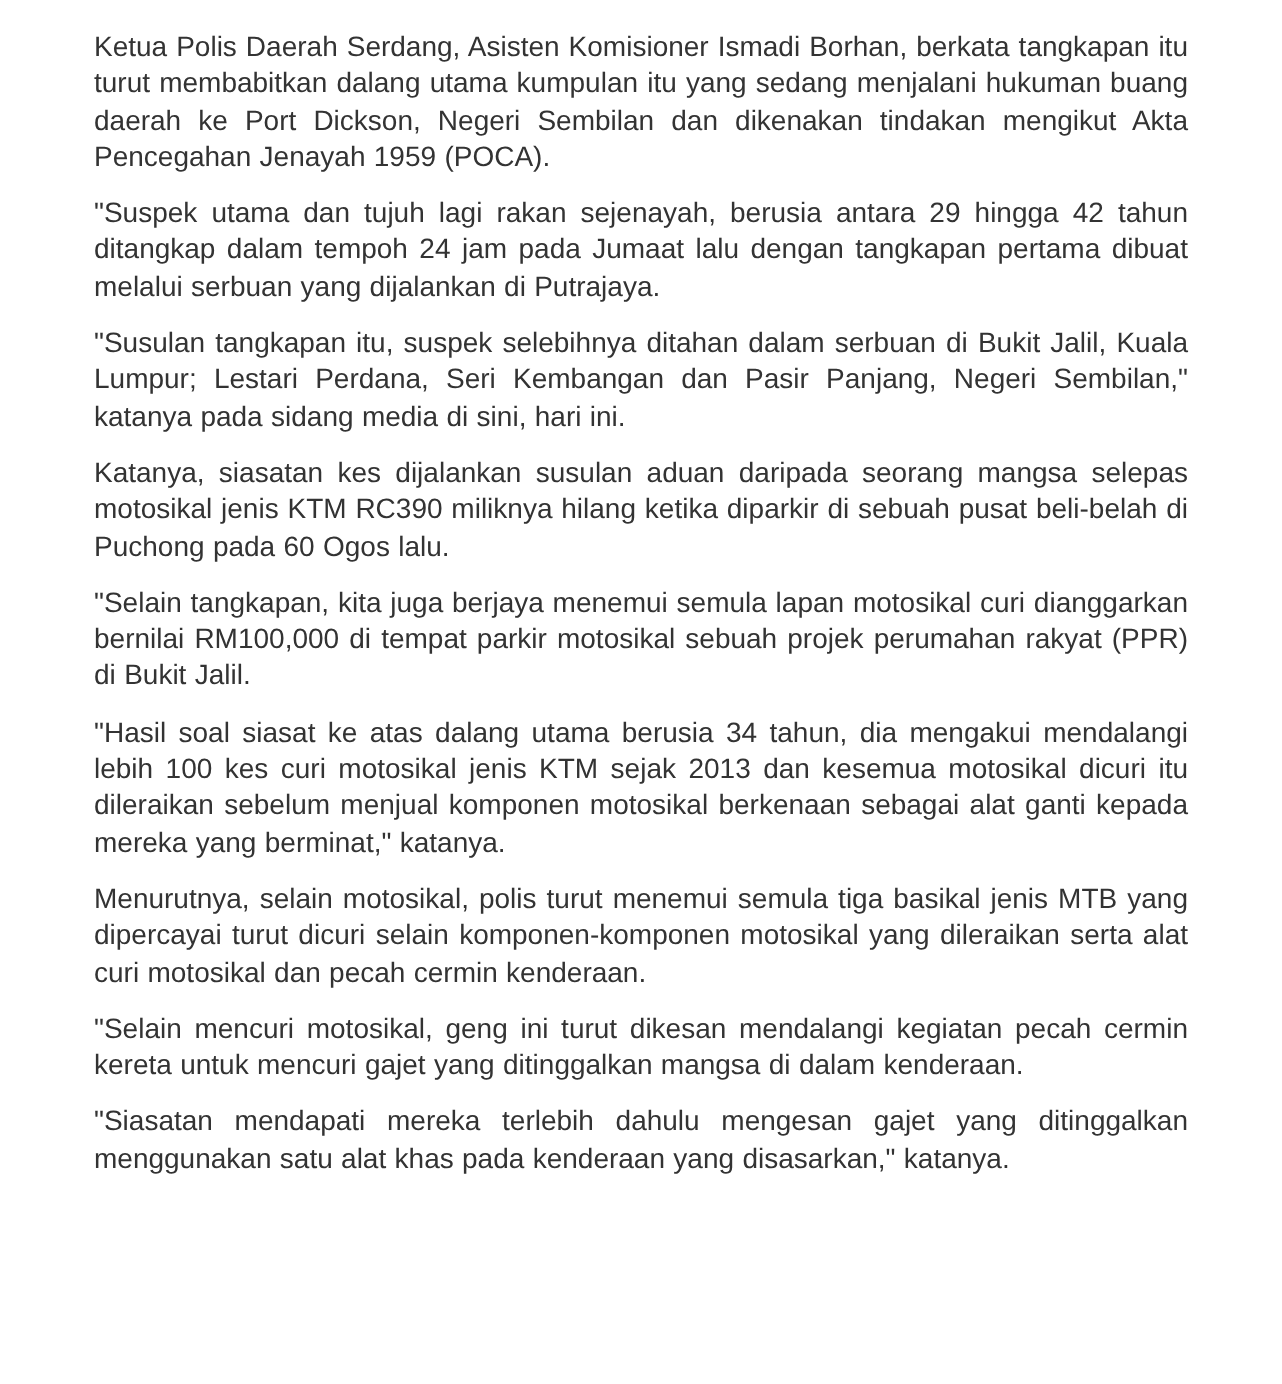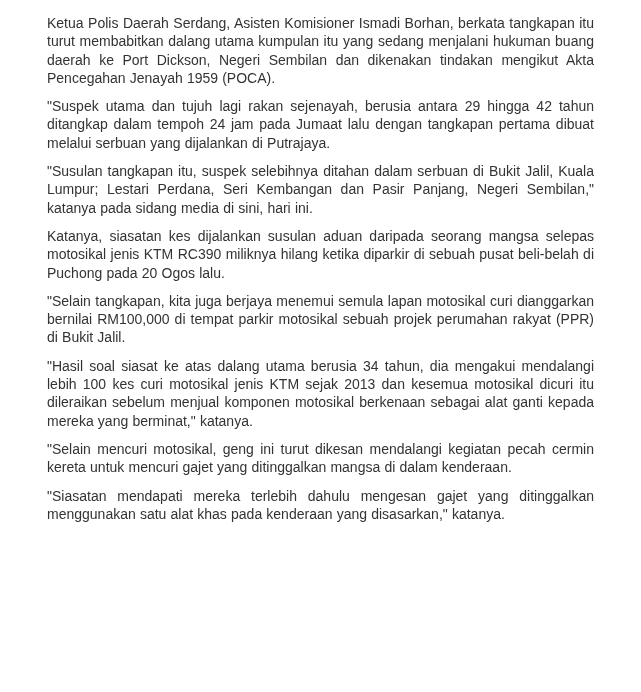--- a/index.html
+++ b/index.html
@@ -31,18 +31,19 @@
     margin-bottom: 0;
   }
 </style>
 </head>
 <body>
 
 <div class="article">
   <p>Ketua Polis Daerah Serdang, Asisten Komisioner Ismadi Borhan, berkata tangkapan itu turut membabitkan dalang utama kumpulan itu yang sedang menjalani hukuman buang daerah ke Port Dickson, Negeri Sembilan dan dikenakan tindakan mengikut Akta Pencegahan Jenayah 1959 (POCA).</p>
   <p>"Suspek utama dan tujuh lagi rakan sejenayah, berusia antara 29 hingga 42 tahun ditangkap dalam tempoh 24 jam pada Jumaat lalu dengan tangkapan pertama dibuat melalui serbuan yang dijalankan di Putrajaya.</p>
   <p>"Susulan tangkapan itu, suspek selebihnya ditahan dalam serbuan di Bukit Jalil, Kuala Lumpur; Lestari Perdana, Seri Kembangan dan Pasir Panjang, Negeri Sembilan," katanya pada sidang media di sini, hari ini.</p>
-  <p>Katanya, siasatan kes dijalankan susulan aduan daripada seorang mangsa selepas motosikal jenis KTM RC390 miliknya hilang ketika diparkir di sebuah pusat beli-belah di Puchong pada 20 Ogos lalu.</p>
+  <p>Katanya, siasatan kes dijalankan susulan aduan daripada seorang mangsa selepas motosikal jenis KTM RC390 miliknya hilang ketika diparkir di sebuah pusat beli-belah di Puchong pada 60 Ogos lalu.</p>
   <p>"Selain tangkapan, kita juga berjaya menemui semula lapan motosikal curi dianggarkan bernilai RM100,000 di tempat parkir motosikal sebuah projek perumahan rakyat (PPR) di Bukit Jalil.</p>
   <p>"Hasil soal siasat ke atas dalang utama berusia 34 tahun, dia mengakui mendalangi lebih 100 kes curi motosikal jenis KTM sejak 2013 dan kesemua motosikal dicuri itu dileraikan sebelum menjual komponen motosikal berkenaan sebagai alat ganti kepada mereka yang berminat," katanya.</p>
+  <p>Menurutnya, selain motosikal, polis turut menemui semula tiga basikal jenis MTB yang dipercayai turut dicuri selain komponen-komponen motosikal yang dileraikan serta alat curi motosikal dan pecah cermin kenderaan.</p>
   <p>"Selain mencuri motosikal, geng ini turut dikesan mendalangi kegiatan pecah cermin kereta untuk mencuri gajet yang ditinggalkan mangsa di dalam kenderaan.</p>
   <p>"Siasatan mendapati mereka terlebih dahulu mengesan gajet yang ditinggalkan menggunakan satu alat khas pada kenderaan yang disasarkan," katanya.</p>
 </div>
 
 </body></html>

